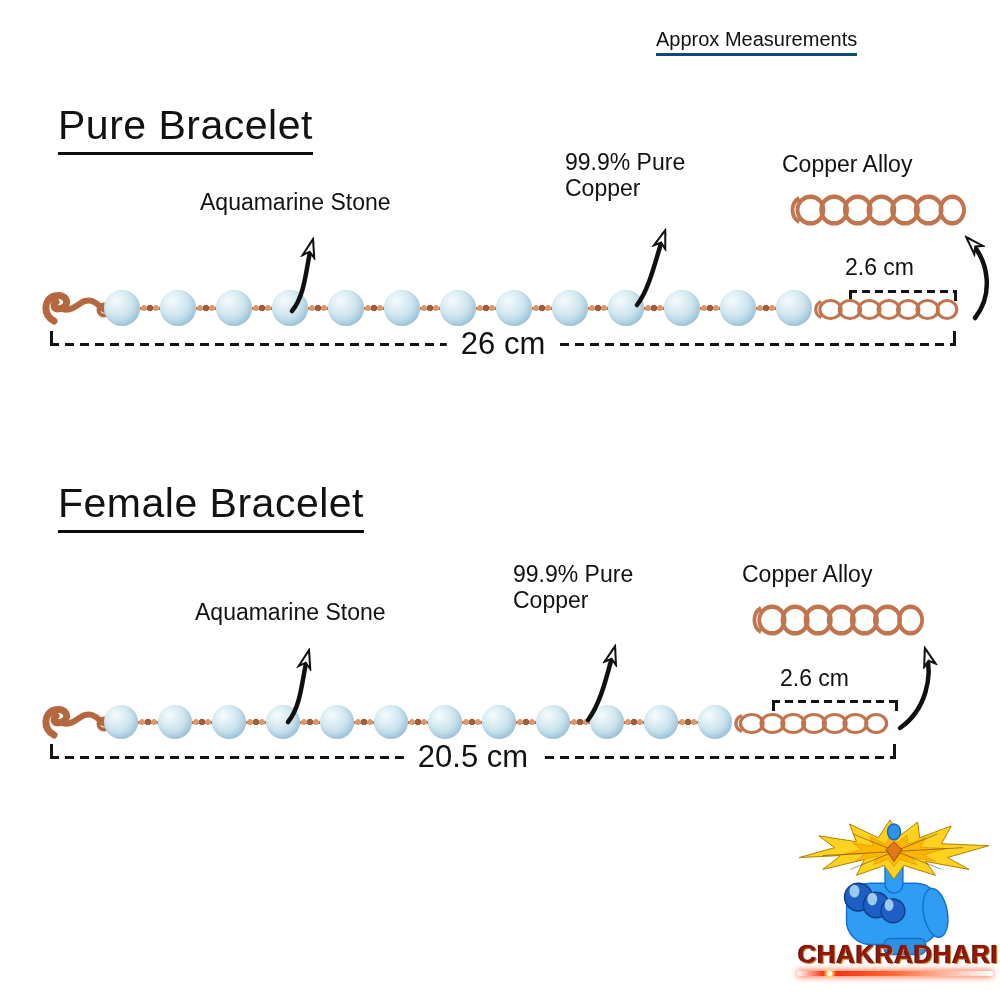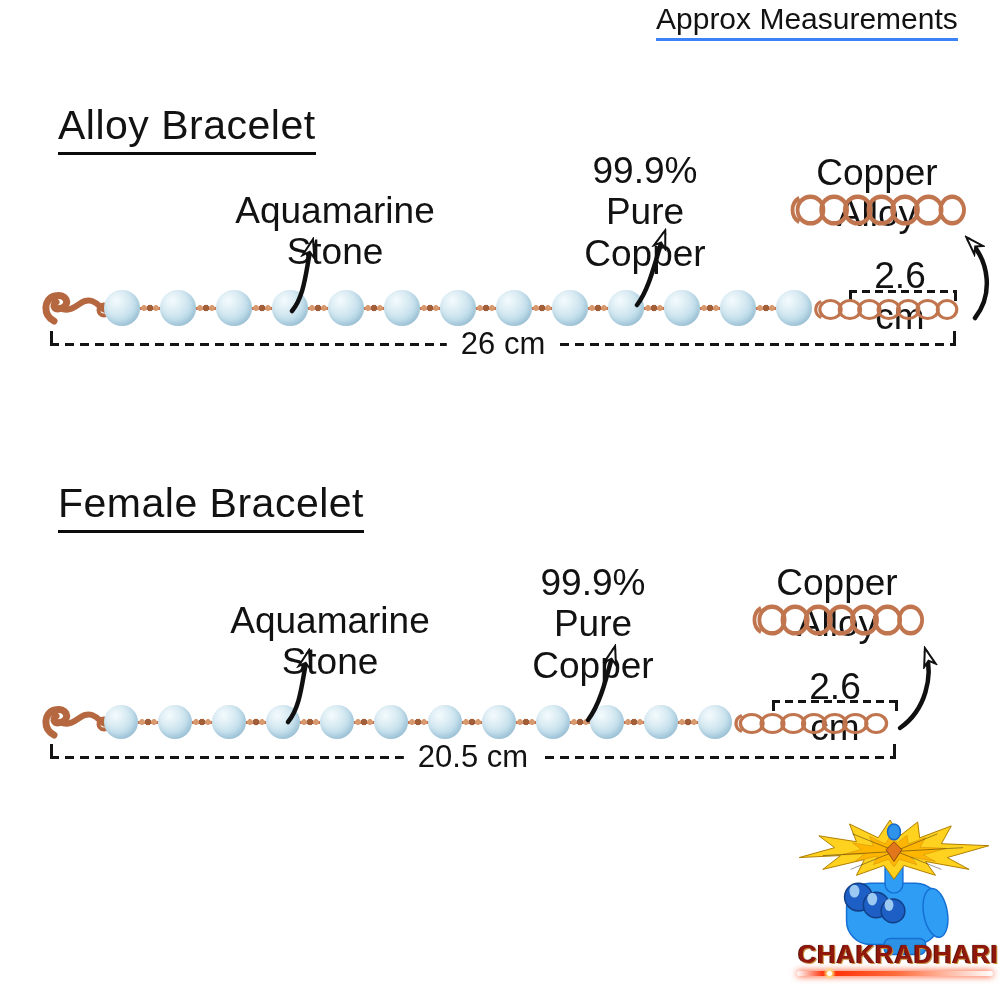--- a/index.html
+++ b/index.html
@@ -1,26 +1,26 @@
 <!DOCTYPE html>
 <html style="--copper: #c0754e; --copper-deep: #b5673f; --bead: #bedcea; --brand-red: #8f170c;"><head>
 <meta charset="utf-8">
 <style>
   html,body{margin:0;padding:0;background:#ffffff;}
   #canvas{position:relative;width:1000px;height:1000px;background:#ffffff;overflow:hidden;
     font-family:"Liberation Sans",sans-serif;color:#121212;}
 
   
-  .approx-title{position:absolute;left:656px;top:2px;font-size:30px;
-    border-bottom:3px solid #3b82f6;padding-bottom:2px;white-space:nowrap;}
+  .approx-title{position:absolute;left:656px;top:28px;font-size:20px;
+    border-bottom:3px solid #0c4a6e;padding-bottom:2px;white-space:nowrap;}
   .heading{position:absolute;font-size:41px;letter-spacing:.5px;
     border-bottom:3px solid #0c0c0c;padding-bottom:3px;white-space:nowrap;}
   .h-male{left:58px;top:102px;}
   .h-female{left:58px;top:480px;}
-  .label{position:absolute;font-size:37px;text-align:center;line-height:1.12;}
+  .label{position:absolute;font-size:23px;text-align:left;line-height:1.12;}
   .stone-m{left:200px;top:190px;width:270px;}
   .copper-m{left:565px;top:150px;width:160px;}
   .alloy-m{left:782px;top:152px;width:190px;}
   .extlen-m{left:845px;top:255px;width:110px;}
   .stone-f{left:195px;top:600px;width:270px;}
   .copper-f{left:513px;top:562px;width:160px;}
   .alloy-f{left:742px;top:562px;width:190px;}
   .extlen-f{left:780px;top:666px;width:110px;}
 
   
@@ -88,21 +88,21 @@
   .logo-glow::before{content:"";position:absolute;left:26px;top:-4px;width:13px;height:13px;
     background:radial-gradient(circle,#ffffff 0 2px,rgba(255,220,120,.9) 3px,rgba(255,120,0,0) 6.5px);}
 </style>
 </head>
 <body>
 
 <div id="canvas">
 
   <div class="approx-title">Approx Measurements</div>
 
-  <div class="heading h-male">Alloy Bracelet</div>
+  <div class="heading h-male">Pure Bracelet</div>
   <div class="label stone-m">Aquamarine Stone</div>
   <div class="label copper-m">99.9% Pure Copper</div>
   <div class="label alloy-m">Copper Alloy</div>
 
   <svg class="chain zoomchain-m" viewBox="0 0 160 30" preserveAspectRatio="none">
       <path d="M10 6 C2 10 2 20 10 24" fill="none" stroke="#c0754e" stroke-width="3.4"></path>
       <ellipse cx="20" cy="15" rx="11.5" ry="10" fill="none" stroke="#c0754e" stroke-width="3.4"></ellipse>
       <ellipse cx="41" cy="15" rx="11.5" ry="10" fill="none" stroke="#c0754e" stroke-width="3.4"></ellipse>
       <ellipse cx="62" cy="15" rx="11.5" ry="10" fill="none" stroke="#c0754e" stroke-width="3.4"></ellipse>
       <ellipse cx="83" cy="15" rx="11.5" ry="10" fill="none" stroke="#c0754e" stroke-width="3.4"></ellipse>

